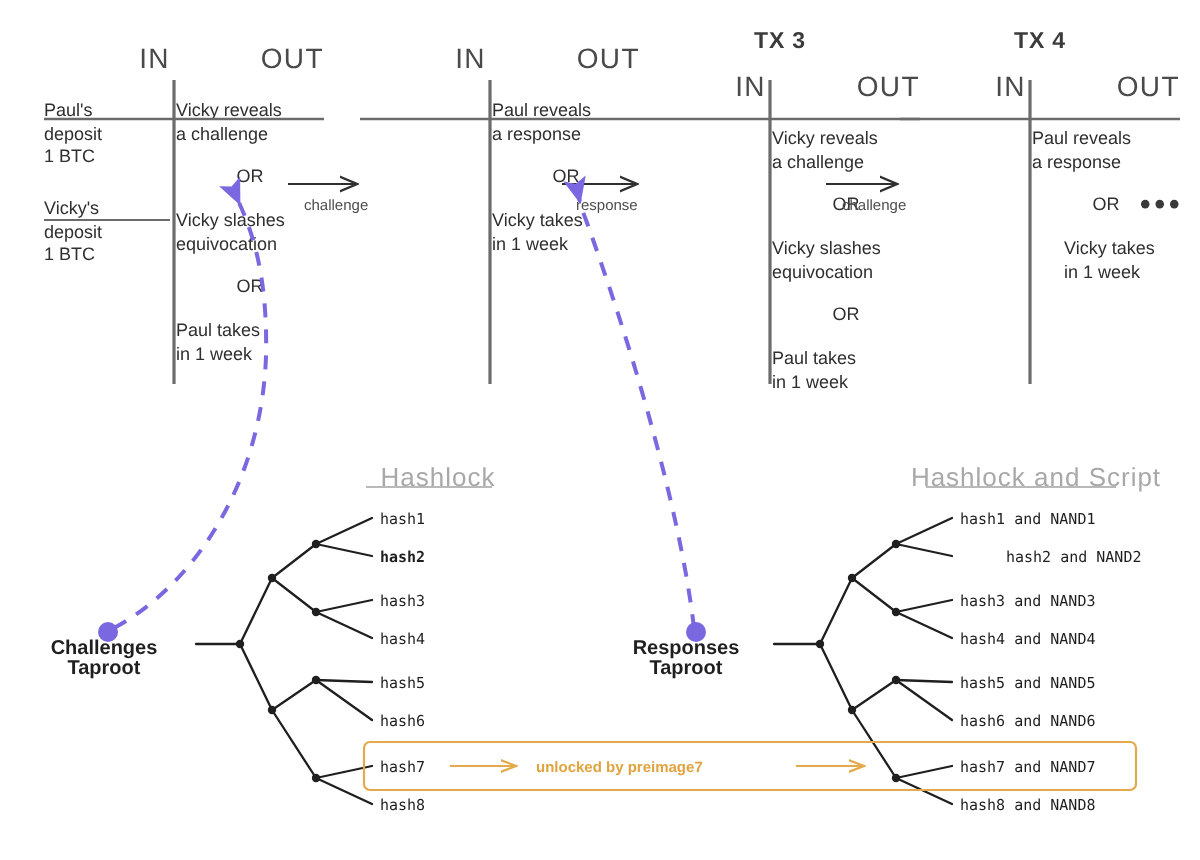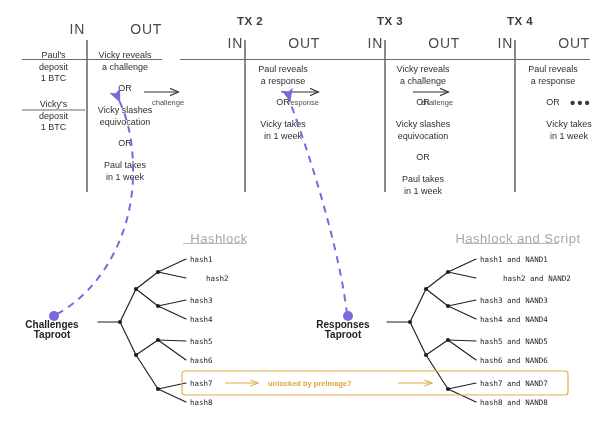--- a/index.html
+++ b/index.html
@@ -55,21 +55,20 @@
     text-align: right;
     line-height: 12px;
   }
   .hd.in  { left: 0;  width: 63px; }
   .hd.out { left: 66px; width: 74px; }
   .tx-body {
     position: relative;
   }
   .cell {
     position: absolute;
-    text-align: center;
     font-size: 9px;
     line-height: 11.5px;
     color: #2f2f2f;
     white-space: pre-line;
   }
   .cell.in  { left: 0;  width: 63px; }
   .cell.out { left: 66px; width: 74px; }
   .or-label {
     position: absolute;
     left: 66px;
@@ -148,21 +147,20 @@
       <div class="or-label" style="top:42px;">OR</div>
       <div class="cell out" style="top:64px;">Vicky slashes
 equivocation</div>
       <div class="or-label" style="top:97px;">OR</div>
       <div class="cell out" style="top:119px;">Paul takes
 in 1 week</div>
     </div>
   </div>
 
   <div class="txcol" id="tx1" style="left:180px; top:14px;">
-    <div class="tx-title">TX 2</div>
     <div class="tx-heads">
       <div class="hd in">IN</div>
       <div class="hd out">OUT</div>
     </div>
     <div class="tx-body">
       <div class="cell out" style="top:9px;">Paul reveals
 a response</div>
       <div class="or-label" style="top:42px;">OR</div>
       <div class="cell out" style="top:64px;">Vicky takes
 in 1 week</div>
@@ -210,21 +208,21 @@
 
   <div class="tree-head" style="left:165px; top:231px; width:108px;">Hashlock</div>
   <div class="tree-head" style="left:452px; top:231px; width:132px;">Hashlock and Script</div>
 
   <div class="taproot-label" style="left:16px; top:320px; width:72px;">Challenges
 Taproot</div>
   <div class="taproot-label" style="left:307px; top:320px; width:72px;">Responses
 Taproot</div>
 
   <div class="leaf-label" style="left:190px; top:255px;">hash1</div>
-  <div class="leaf-label" style="left:206px; top:274px;">hash2</div>
+  <div class="leaf-label" style="left:190px; top:274px;font-weight:bold;">hash2</div>
   <div class="leaf-label" style="left:190px; top:296px;">hash3</div>
   <div class="leaf-label" style="left:190px; top:315px;">hash4</div>
   <div class="leaf-label" style="left:190px; top:337px;">hash5</div>
   <div class="leaf-label" style="left:190px; top:356px;">hash6</div>
   <div class="leaf-label" style="left:190px; top:379px;">hash7</div>
   <div class="leaf-label" style="left:190px; top:398px;">hash8</div>
 
   <div class="leaf-label" style="left:480px; top:255px;">hash1  and  NAND1</div>
   <div class="leaf-label" style="left:480px; top:274px;padding-left:23px;">hash2  and  NAND2</div>
   <div class="leaf-label" style="left:480px; top:296px;">hash3  and  NAND3</div>

